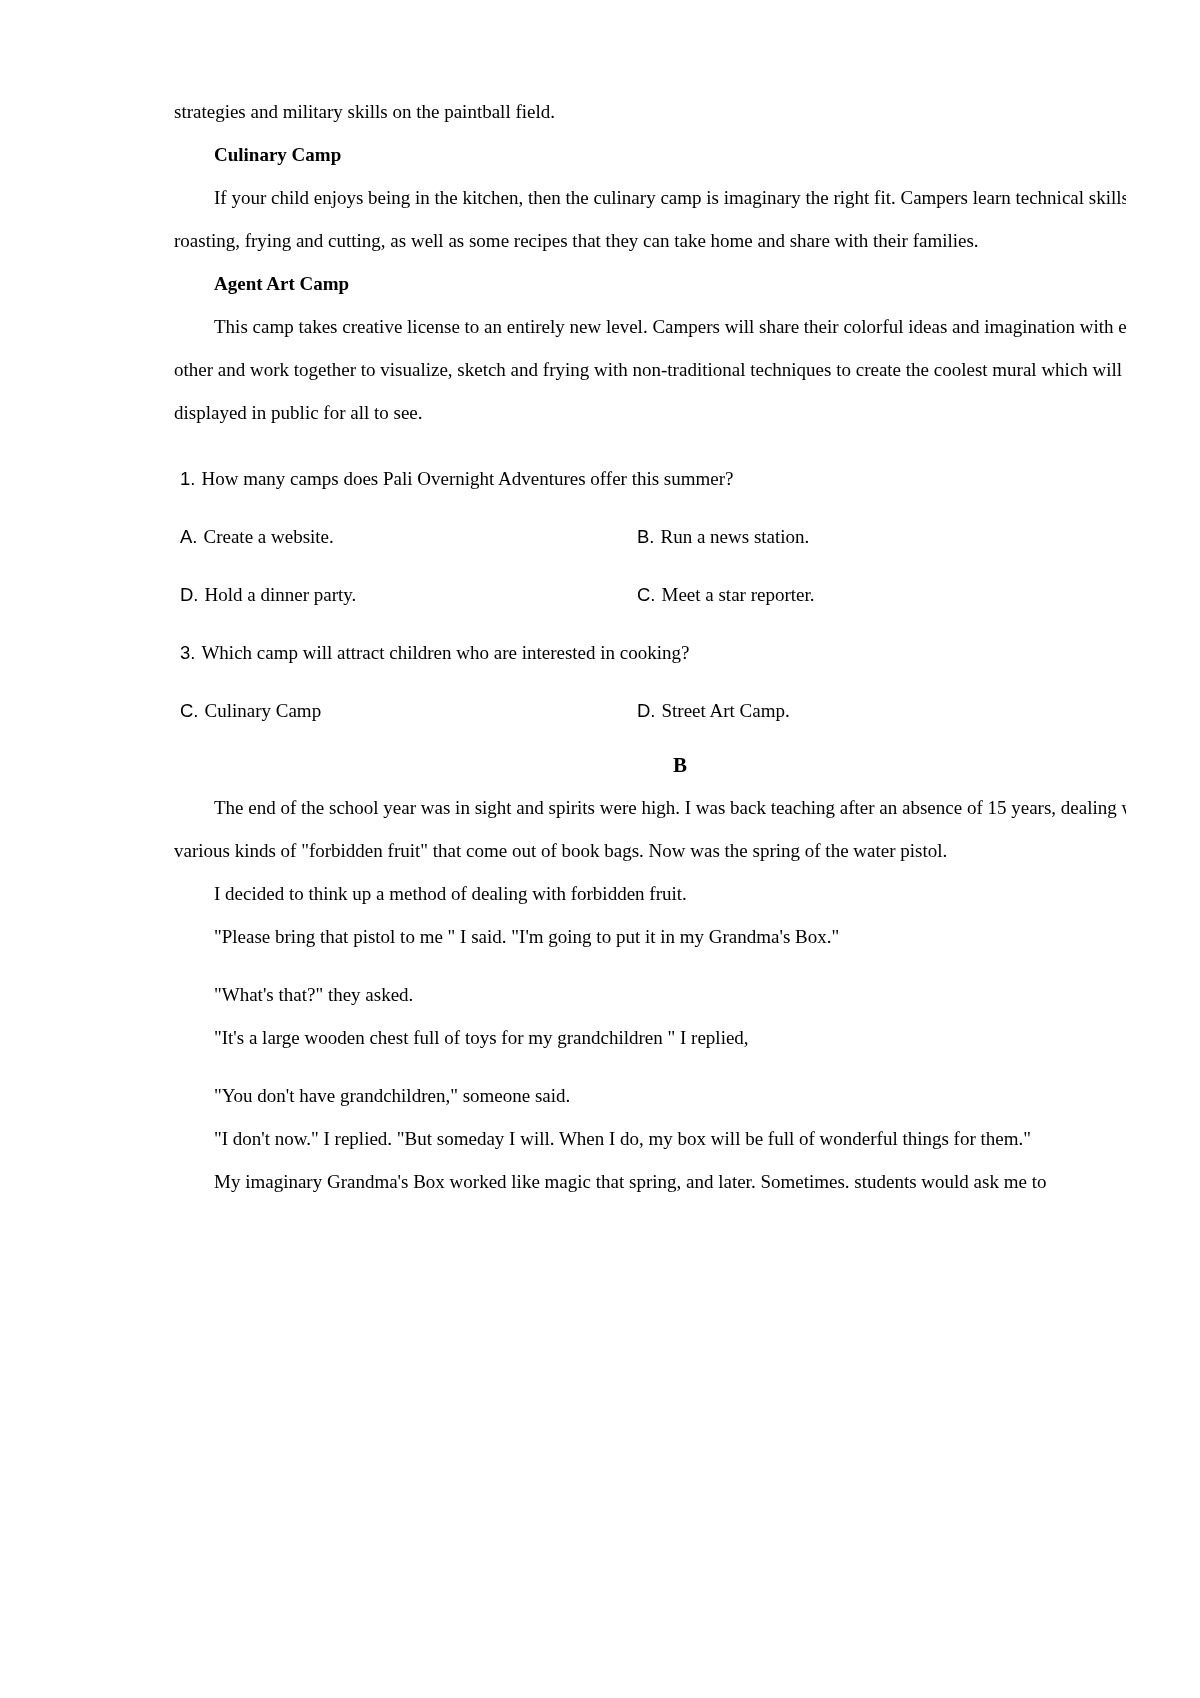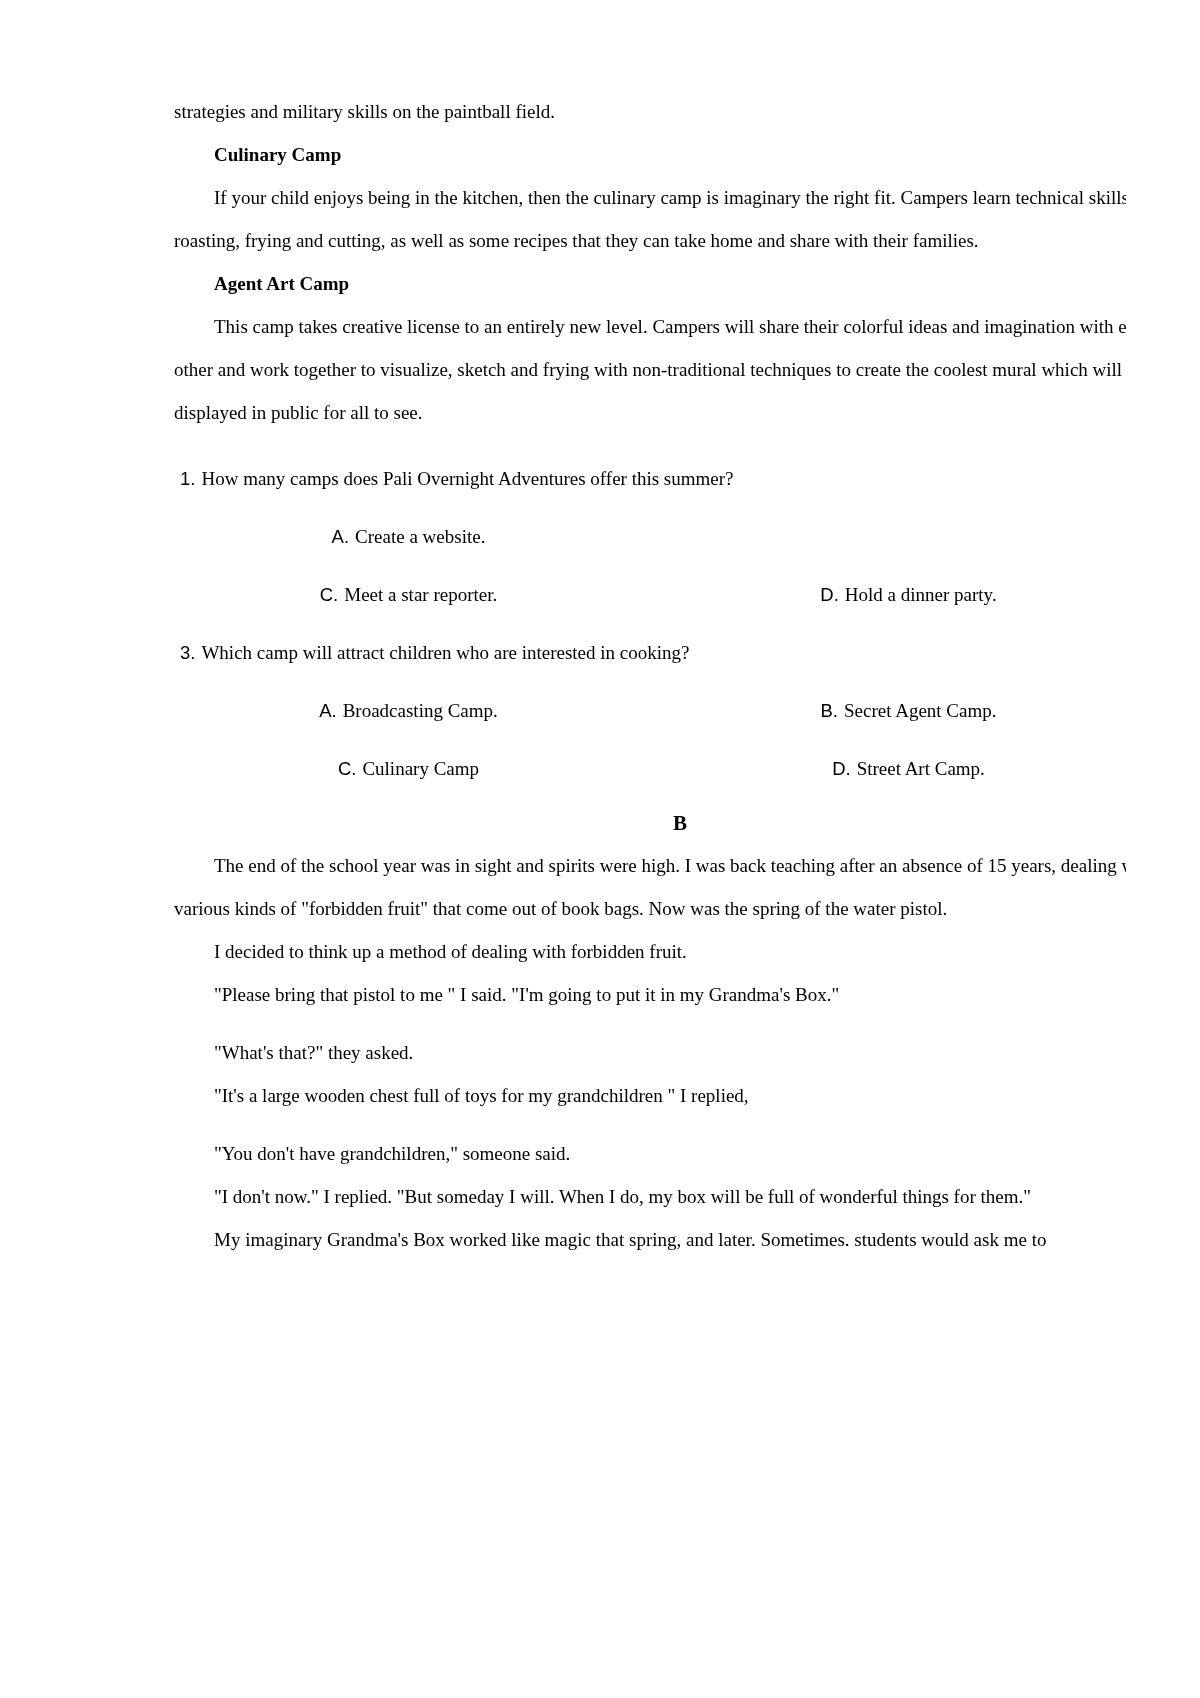--- a/index.html
+++ b/index.html
@@ -56,21 +56,20 @@
   .options {
     display: grid;
     margin: 31px 0 0 0;
     line-height: 27px;
   }
   .options.four {
     grid-template-columns: 230px 227px 226px 1fr;
   }
   .options.two {
     grid-template-columns: 457px 1fr;
-    text-align: center;
   }
   .option .opt-text {
     margin-left: 6px;
   }
   
   .section-label {
     margin: 26px 0 6px 0;
     text-align: center;
     font-weight: bold;
     font-size: 21px;
@@ -95,33 +94,30 @@
     <p class="camp-heading">Agent Art Camp</p>
     <p class="body-para indent">This camp takes creative license to an entirely new level. Campers will share their colorful ideas and imagination with each other and work together to visualize, sketch and frying with non-traditional techniques to create the coolest mural which will be displayed in public for all to see.</p>
 
     <div class="q-block">
       <p class="q-line"><span class="q-num">1.</span><span class="q-text">How many camps does Pali Overnight Adventures offer this summer?</span></p>
     </div>
 
     <div class="q-block">
       <div class="options two">
         <span class="option"><span class="opt-label">A.</span><span class="opt-text">Create a website.</span></span>
+        <span class="option"><span class="opt-label">B.</span><span class="opt-text">Run a news station.</span></span>
       </div>
       <div class="options two">
+        <span class="option"><span class="opt-label">D.</span><span class="opt-text">Hold a dinner party.</span></span>
         <span class="option"><span class="opt-label">C.</span><span class="opt-text">Meet a star reporter.</span></span>
-        <span class="option"><span class="opt-label">D.</span><span class="opt-text">Hold a dinner party.</span></span>
       </div>
     </div>
 
     <div class="q-block">
       <p class="q-line"><span class="q-num">3.</span><span class="q-text">Which camp will attract children who are interested in cooking?</span></p>
-      <div class="options two">
-        <span class="option"><span class="opt-label">A.</span><span class="opt-text">Broadcasting Camp.</span></span>
-        <span class="option"><span class="opt-label">B.</span><span class="opt-text">Secret Agent Camp.</span></span>
-      </div>
       <div class="options two">
         <span class="option"><span class="opt-label">C.</span><span class="opt-text">Culinary Camp</span></span>
         <span class="option"><span class="opt-label">D.</span><span class="opt-text">Street Art Camp.</span></span>
       </div>
     </div>
 
     <p class="section-label">B</p>
 
     <p class="body-para indent">The end of the school year was in sight and spirits were high. I was back teaching after an absence of 15 years, dealing with the various kinds of "forbidden fruit" that come out of book bags. Now was the spring of the water pistol.</p>
     <p class="body-para indent">I decided to think up a method of dealing with forbidden fruit.</p>

